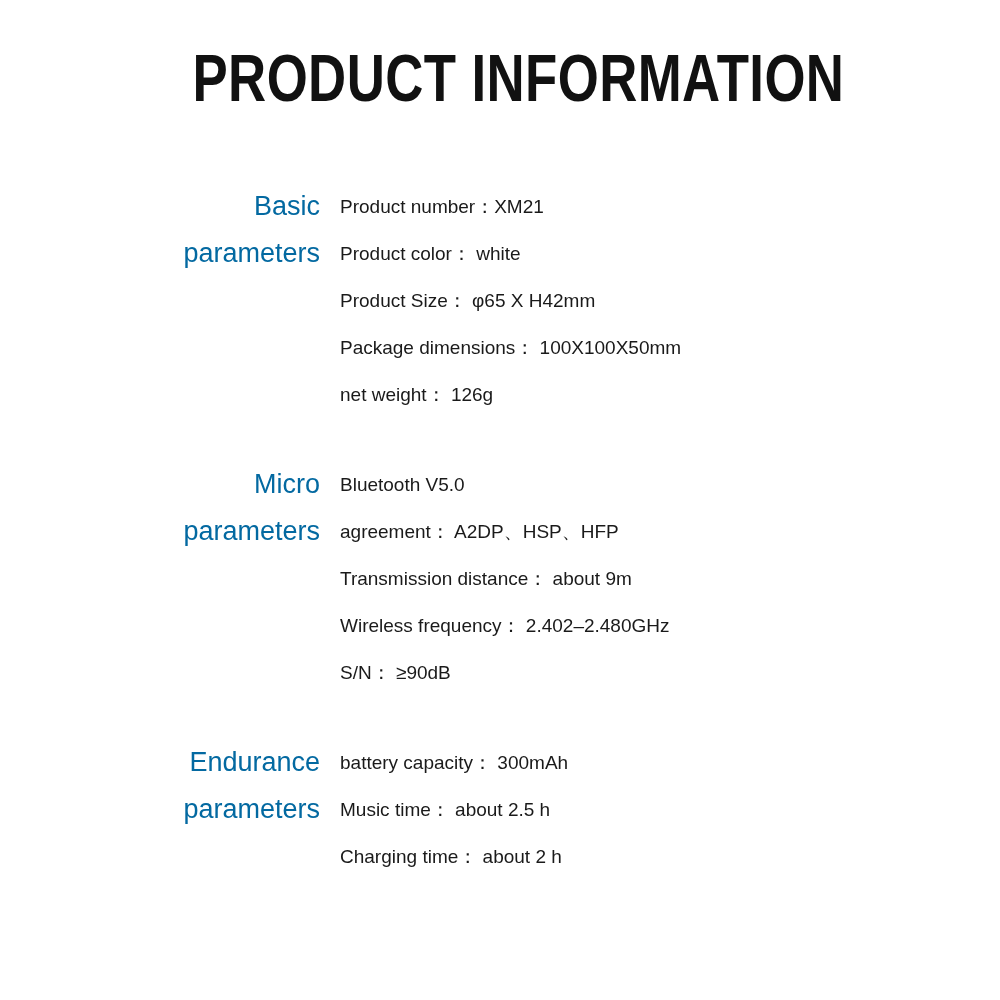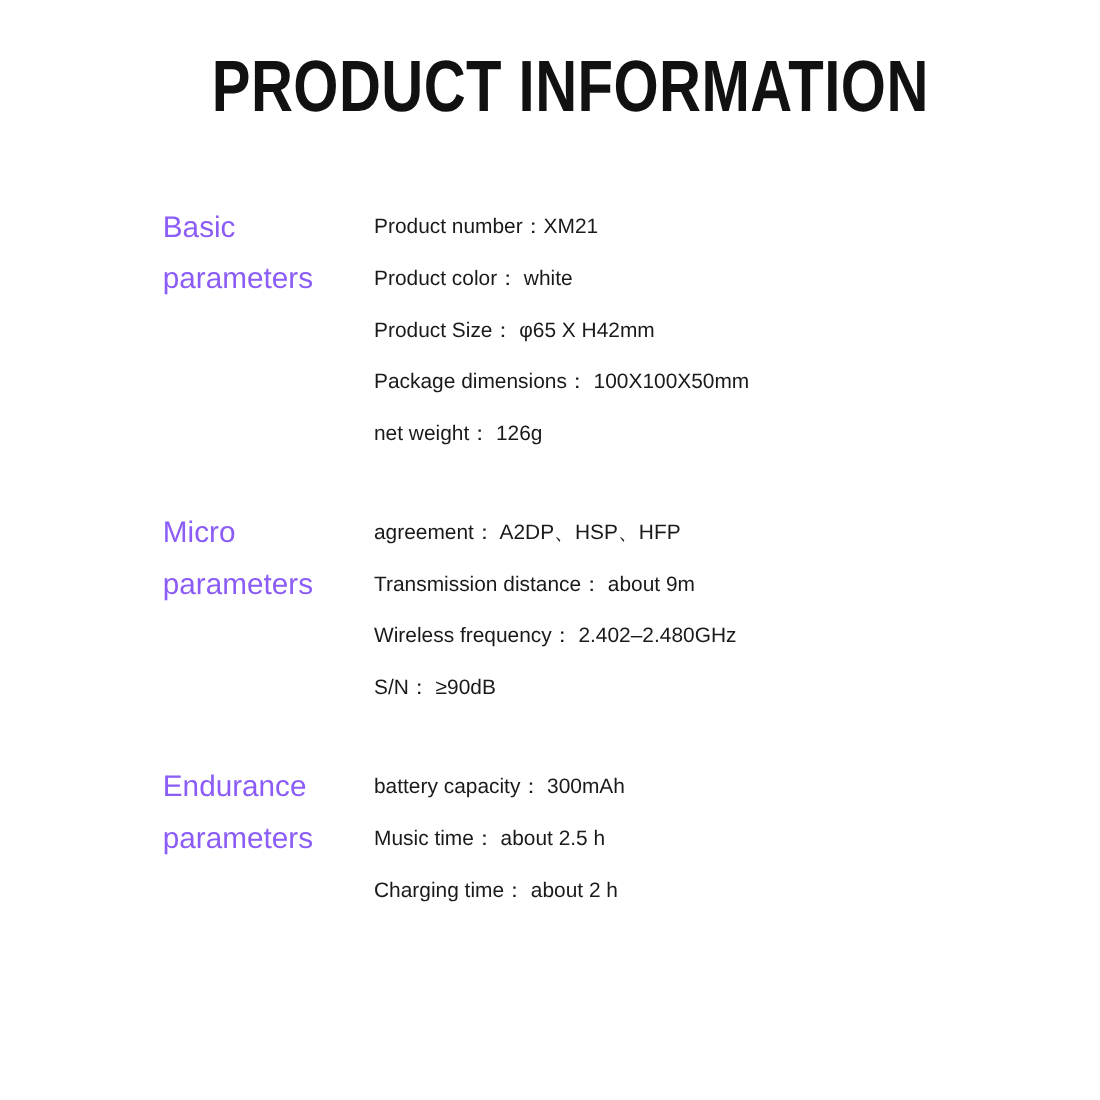--- a/index.html
+++ b/index.html
@@ -56,23 +56,24 @@
     display: flex;
     align-items: flex-start;
     margin-bottom: 43px;
   }
   .group:last-child { margin-bottom: 0; }
 
   .group-label {
     width: 172px;
     flex: 0 0 172px;
     margin-left: 148px;
+    text-align: right;
     font-size: 27px;
     line-height: 47px;
-    color: #8b5cf6;
+    color: #0369a1;
     white-space: nowrap;
   }
   .group-label .lbl-line { display: block; }
 
   .group-rows {
     flex: 1 1 auto;
     margin-left: 20px;
     padding-top: 0;
   }
 
@@ -122,20 +123,23 @@
       </div>
     </div>
 
     <div class="group">
       <div class="group-label">
         <span class="lbl-line">Micro</span>
         <span class="lbl-line">parameters</span>
       </div>
       <div class="group-rows">
         <div class="row">
+          <span class="row-key">Bluetooth V5.0</span><span class="row-colon"></span><span class="row-value"></span>
+        </div>
+        <div class="row">
           <span class="row-key">agreement</span><span class="row-colon">：</span><span class="row-value"> A2DP、HSP、HFP</span>
         </div>
         <div class="row">
           <span class="row-key">Transmission distance</span><span class="row-colon">：</span><span class="row-value"> about 9m</span>
         </div>
         <div class="row">
           <span class="row-key">Wireless frequency</span><span class="row-colon">：</span><span class="row-value"> 2.402–2.480GHz</span>
         </div>
         <div class="row">
           <span class="row-key">S/N</span><span class="row-colon">：</span><span class="row-value"> ≥90dB</span>

